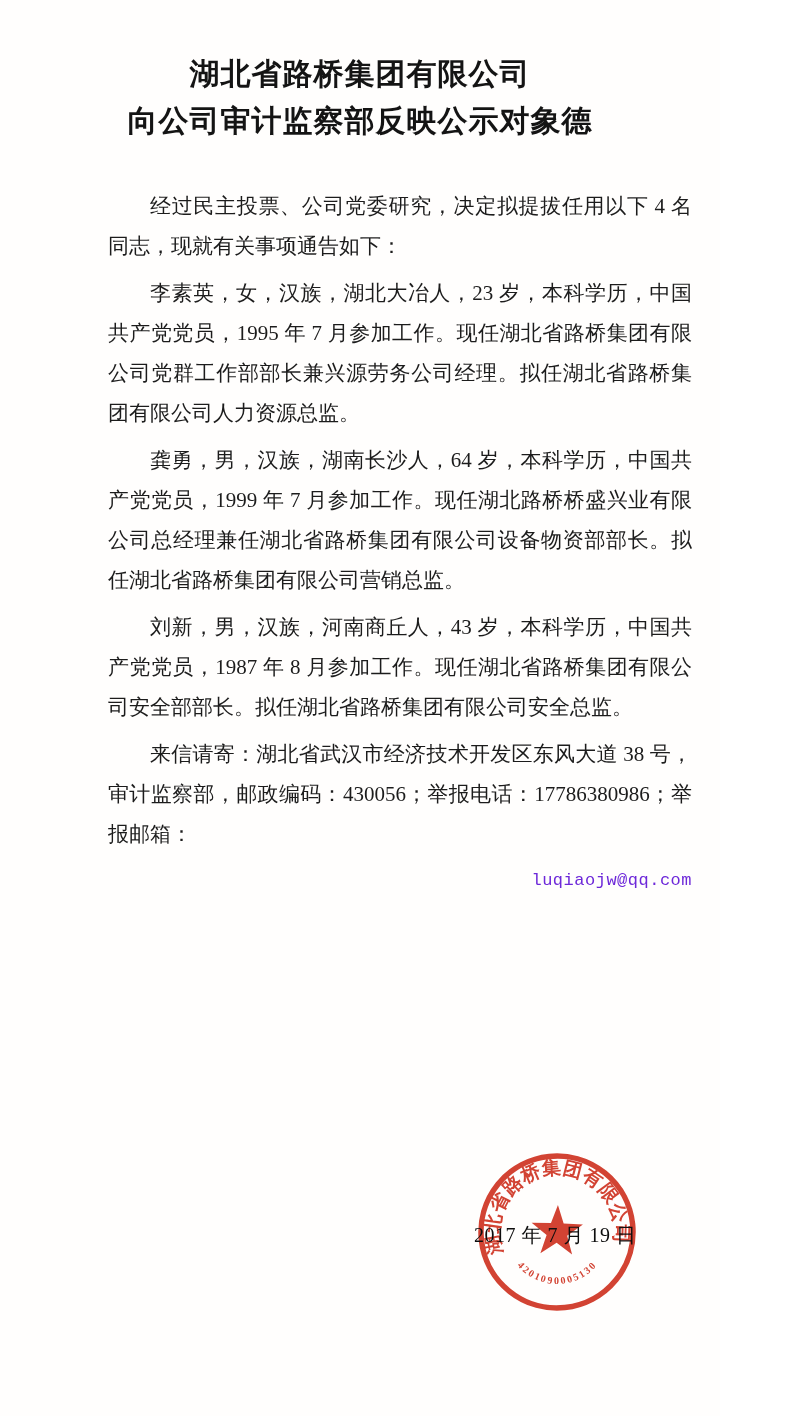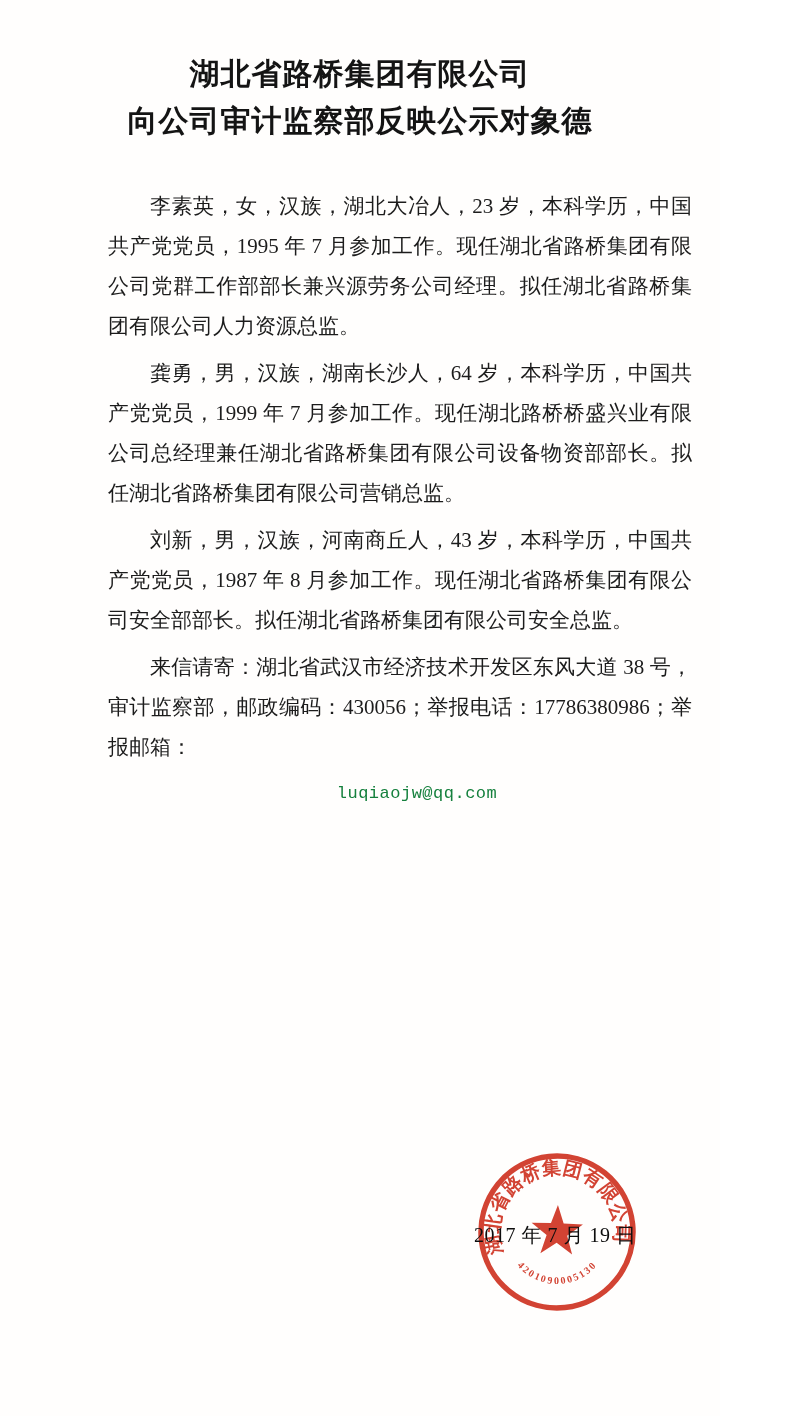--- a/index.html
+++ b/index.html
@@ -42,22 +42,22 @@
   .body-block p {
     margin: 0 0 7px 0;
     text-indent: 2em;
   }
   .email-line {
     margin: 0;
     text-indent: 0;
     font-family: "Liberation Mono", "DejaVu Sans Mono", monospace;
     font-size: 17px;
     letter-spacing: 0.5px;
-    color: #15803d;
-    text-align: center;
+    color: #6d28d9;
+    text-align: right;
   }
   .date-line {
     position: absolute;
     left: 474px;
     top: 1222px;
     font-size: 20px;
     letter-spacing: 0.5px;
     color: #0d0d0d;
     z-index: 3;
     white-space: nowrap;
@@ -81,20 +81,21 @@
 <body>
 
 <div class="page">
 
   <div class="title-block">
     <div>湖北省路桥集团有限公司</div>
     <div>向公司审计监察部反映公示对象德</div>
   </div>
 
   <div class="body-block">
+    <p>经过民主投票、公司党委研究，决定拟提拔任用以下 4 名同志，现就有关事项通告如下：</p>
     <p>李素英，女，汉族，湖北大冶人，23 岁，本科学历，中国共产党党员，1995 年 7 月参加工作。现任湖北省路桥集团有限公司党群工作部部长兼兴源劳务公司经理。拟任湖北省路桥集团有限公司人力资源总监。</p>
     <p>龚勇，男，汉族，湖南长沙人，64 岁，本科学历，中国共产党党员，1999 年 7 月参加工作。现任湖北路桥桥盛兴业有限公司总经理兼任湖北省路桥集团有限公司设备物资部部长。拟任湖北省路桥集团有限公司营销总监。</p>
     <p>刘新，男，汉族，河南商丘人，43 岁，本科学历，中国共产党党员，1987 年 8 月参加工作。现任湖北省路桥集团有限公司安全部部长。拟任湖北省路桥集团有限公司安全总监。</p>
     <p>来信请寄：湖北省武汉市经济技术开发区东风大道 38 号，审计监察部，邮政编码：430056；举报电话：17786380986；举报邮箱：</p>
     <p class="email-line">luqiaojw@qq.com</p>
   </div>
 
   <div class="date-line">2017 年 7 月 19 日</div>
 
   <svg class="seal" viewBox="0 0 164 164" aria-hidden="true">

